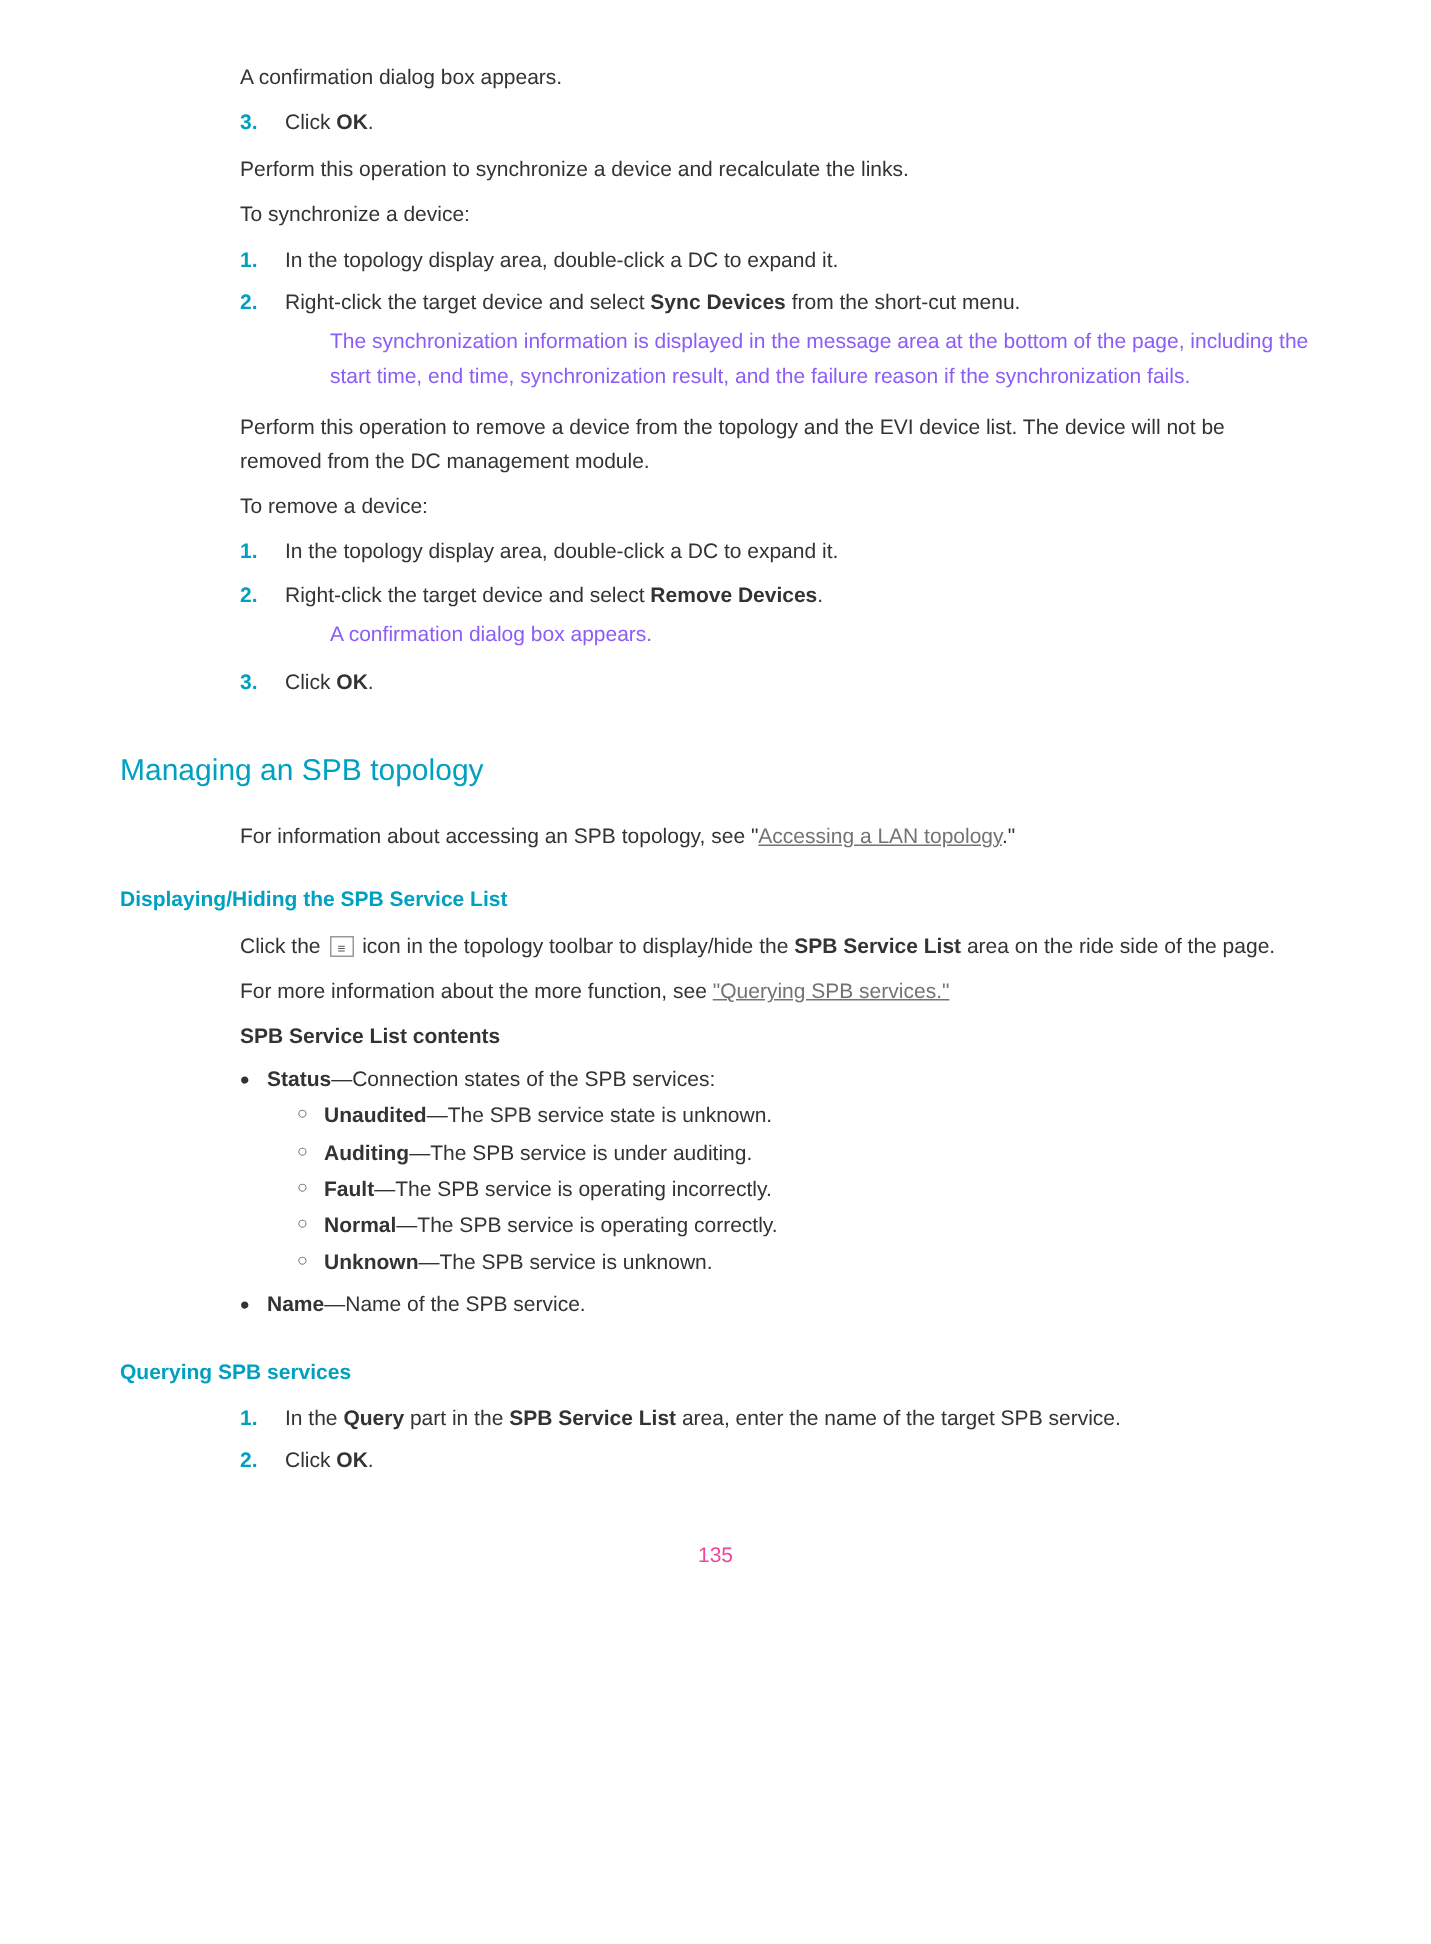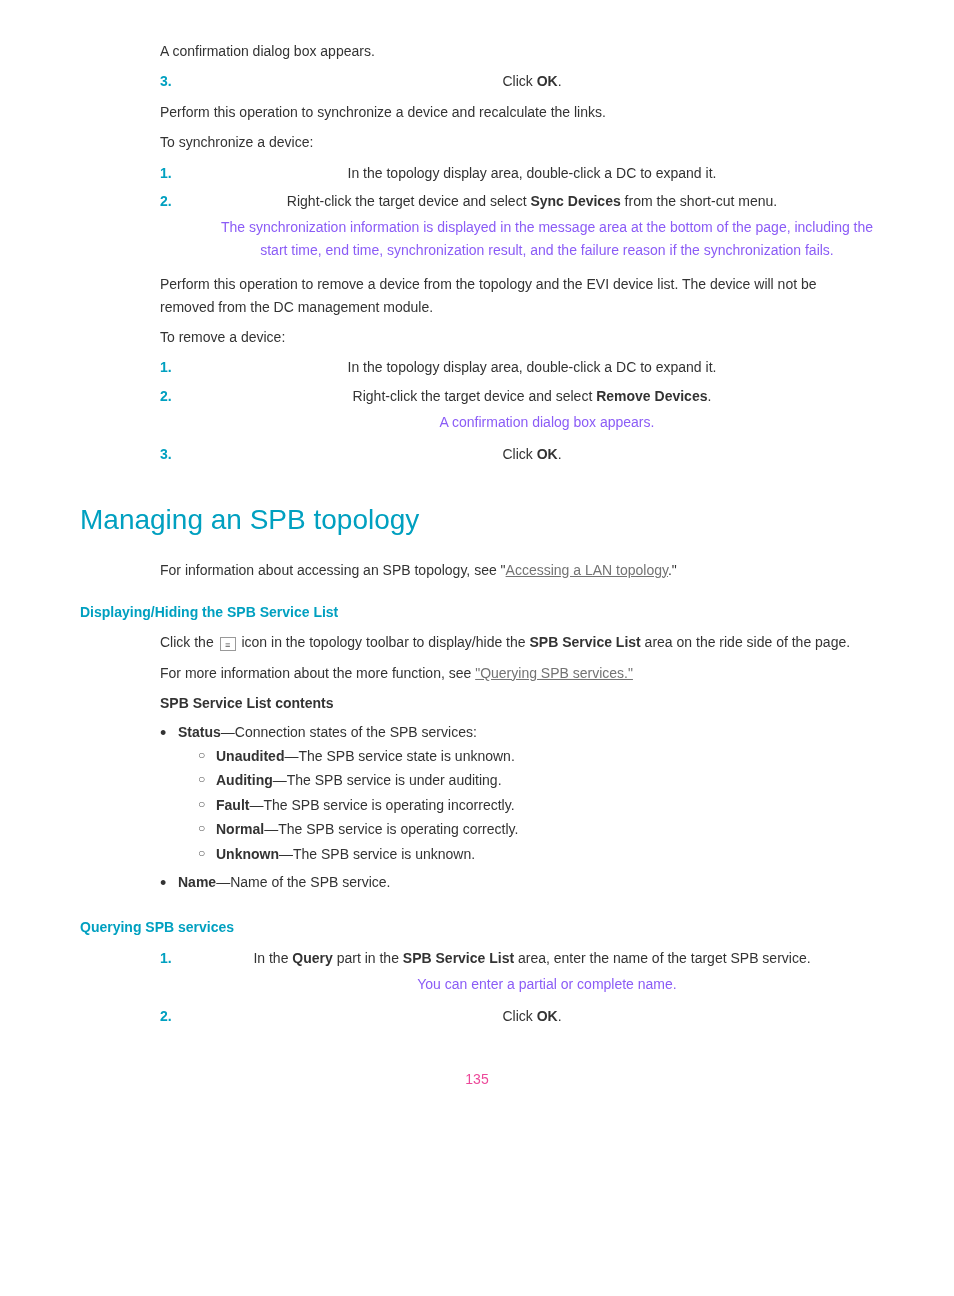--- a/index.html
+++ b/index.html
@@ -17,21 +17,21 @@
     .section-heading {
       color: #00a0c0;
       font-size: 14px;
       font-weight: bold;
       margin-bottom: 8px;
       margin-top: 20px;
     }
 
     .big-heading {
       color: #00a0c0;
-      font-size: 28px;
+      font-size: 20px;
       font-weight: normal;
       margin-top: 32px;
       margin-bottom: 16px;
     }
 
     .para {
       margin-left: 80px;
       margin-bottom: 8px;
     }
 
@@ -47,21 +47,20 @@
     }
 
     .numbered-item .num {
       color: #00a0c0;
       font-weight: bold;
       min-width: 30px;
     }
 
     .numbered-item .content {
       flex: 1;
-      text-align: center;
     }
 
     .sub-para {
       margin-left: 30px;
       margin-top: 4px;
       margin-bottom: 4px;
       color: #8b5cf6;
     }
 
     b {
@@ -248,21 +247,20 @@
   </ul>
 </div>
 
 <div>
   <p class="section-heading">Querying SPB services</p>
   <div class="numbered-list">
     <div class="numbered-item">
       <span class="num">1.</span>
       <span class="content">
         <span>In the </span><b>Query</b><span> part in the </span><b>SPB Service List</b><span> area, enter the name of the target SPB service.</span>
-        <p class="sub-para">You can enter a partial or complete name.</p>
       </span>
     </div>
     <div class="numbered-item">
       <span class="num">2.</span>
       <span class="content">
         <span>Click </span><b>OK</b><span>.</span>
       </span>
     </div>
   </div>
 </div>

